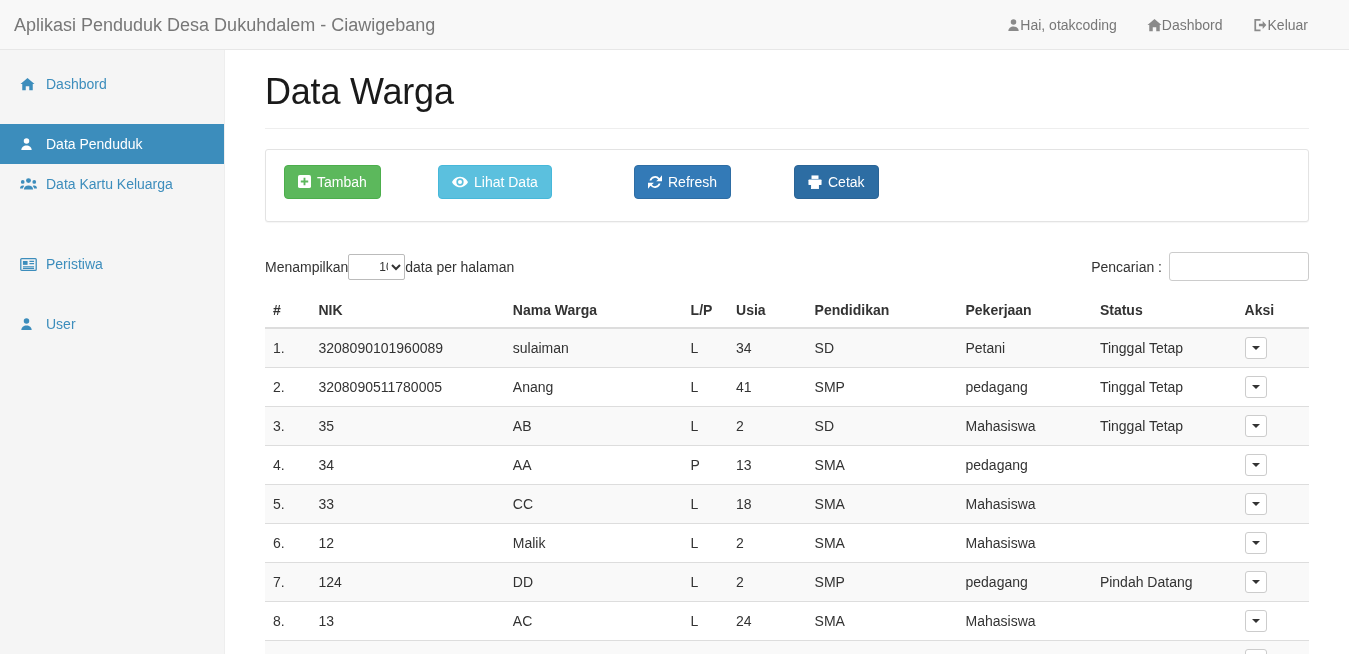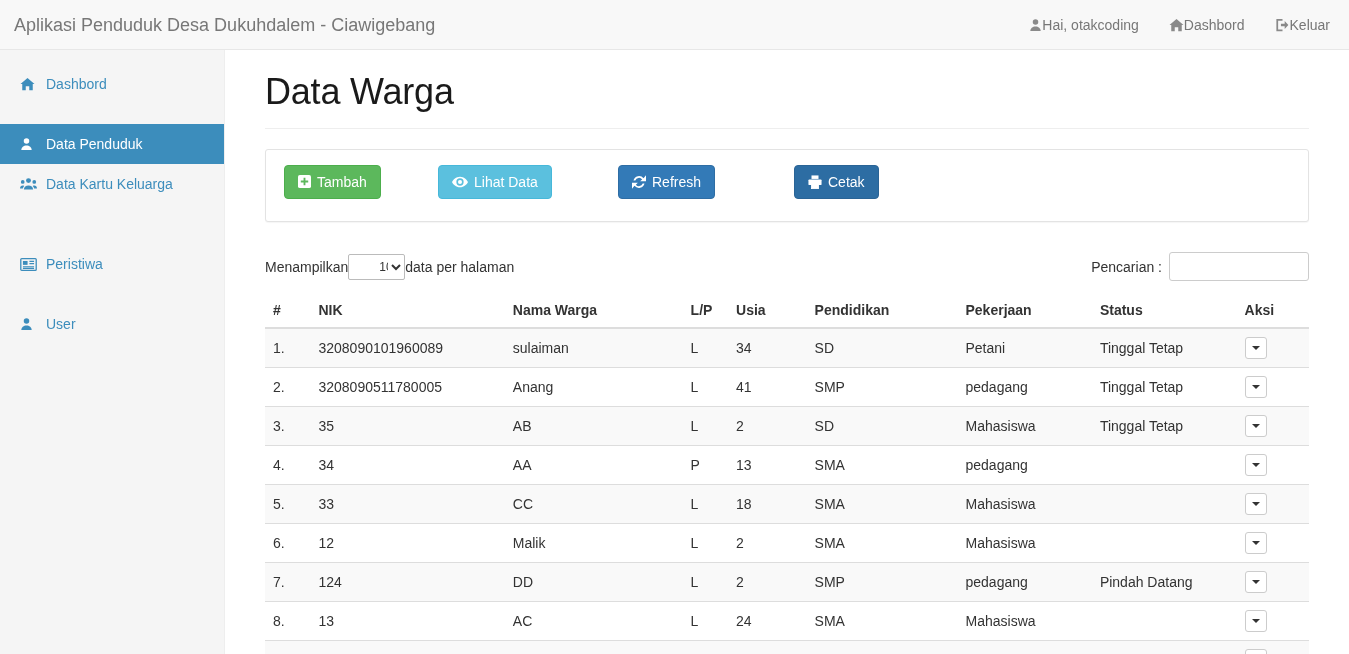--- a/index.html
+++ b/index.html
@@ -14,21 +14,21 @@
   }
 
   
   #navbar {
     height: 50px;
     background: #f8f8f8;
     border-bottom: 1px solid #e7e7e7;
     display: flex;
     align-items: center;
     justify-content: space-between;
-    padding: 0 4px 0 12px;
+    padding: 0 26px 0 12px;
     position: relative;
     z-index: 5;
   }
   #brand {
     font-size: 18px;
     color: #777;
     font-weight: normal;
     line-height: 20px;
     padding-left: 2px;
     white-space: nowrap;
@@ -120,21 +120,21 @@
     color: #fff;
     font-size: 14px;
     line-height: 1;
     cursor: pointer;
     white-space: nowrap;
     font-family: "Liberation Sans", sans-serif;
   }
   .btn .ic { display: inline-flex; align-items: center; }
   .btn-success { background: #5cb85c; border-color: #4cae4c; left: 18px; }
   .btn-info    { background: #5bc0de; border-color: #46b8da; left: 172px; }
-  .btn-primary { background: #337ab7; border-color: #2e6da4; left: 352px; }
+  .btn-primary { background: #337ab7; border-color: #2e6da4; left: 368px; }
   .btn-print   { background: #2d6da3; border-color: #2a6496; left: 528px; }
 
   
   #table-controls {
     display: flex;
     align-items: center;
     justify-content: space-between;
     margin-bottom: 10px;
     height: 34px;
   }

